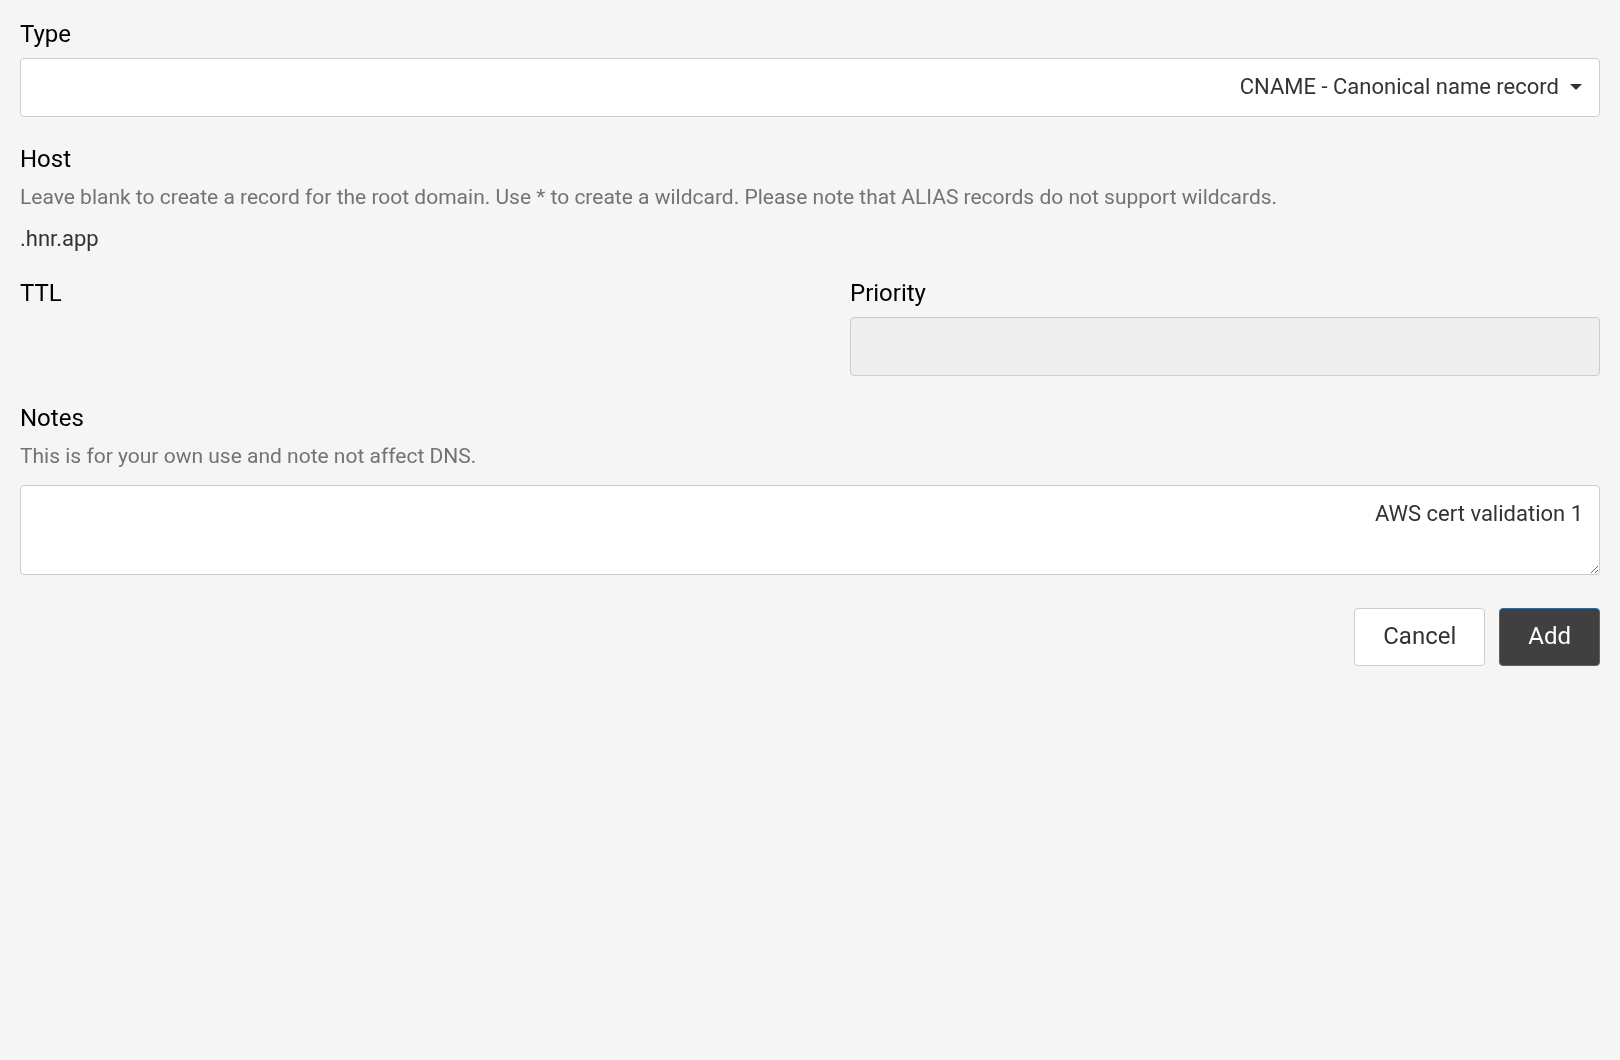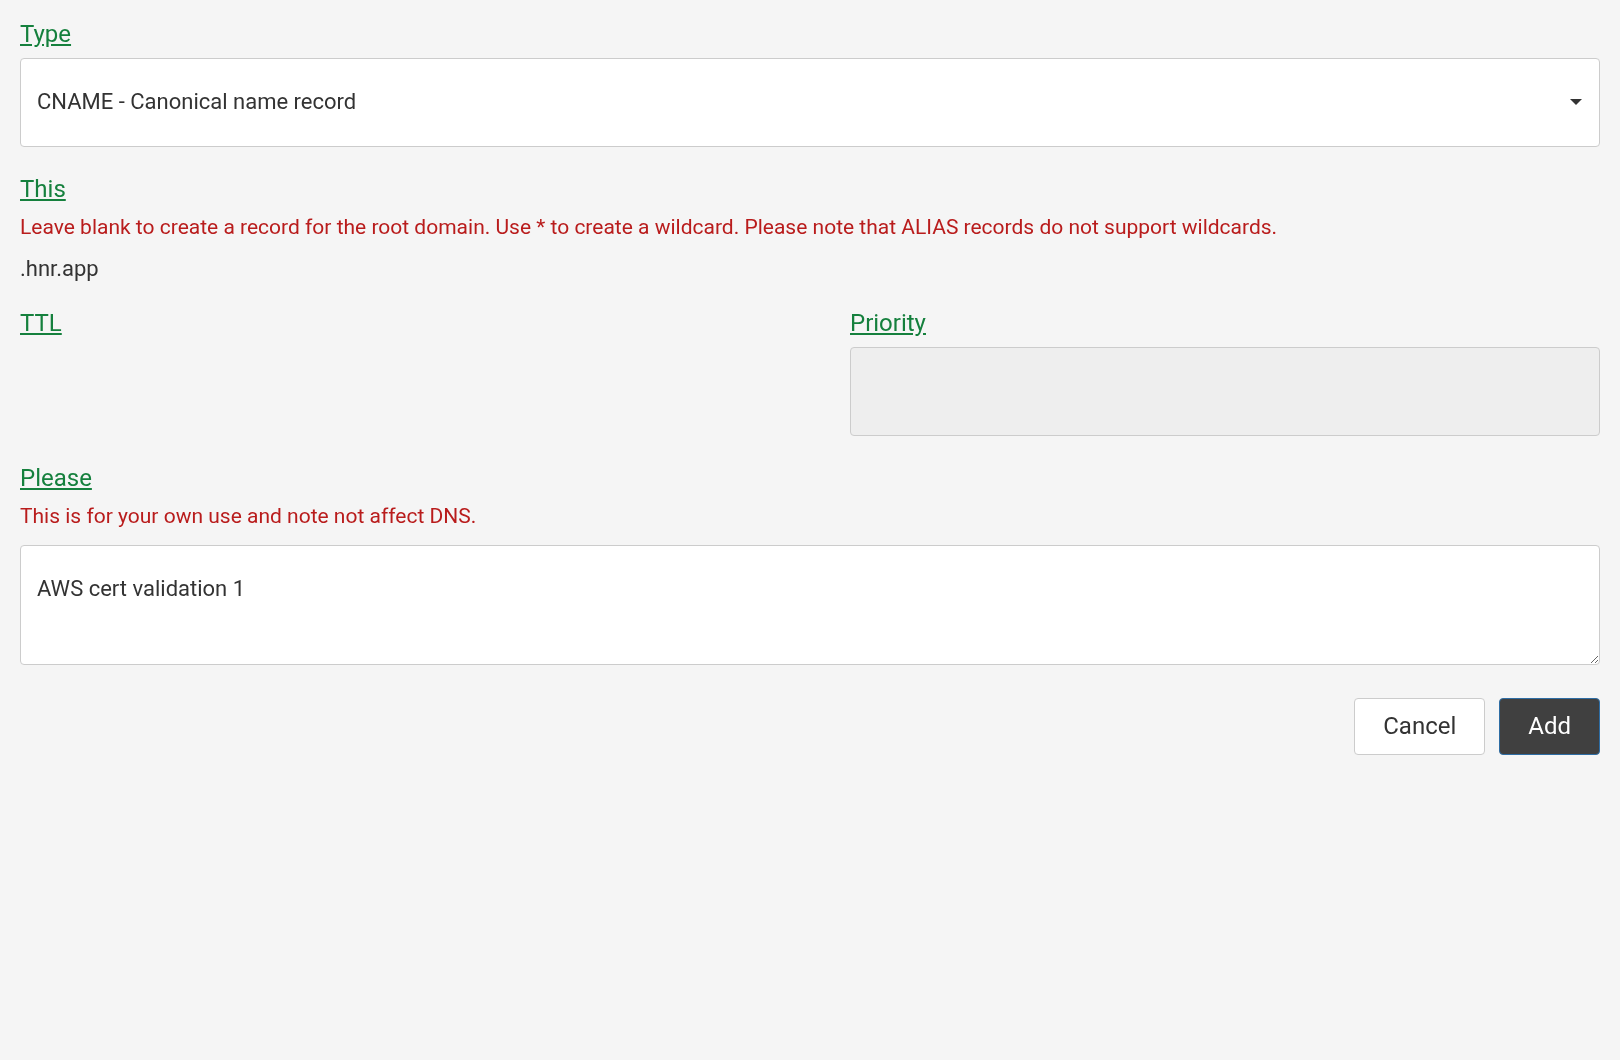--- a/index.html
+++ b/index.html
@@ -17,45 +17,45 @@
     .form-container {
       max-width: 1580px;
       margin: 0 auto;
     }
     .form-group {
       margin-bottom: 28px;
     }
     .form-label {
       display: block;
       font-size: 24px;
-      color: #15803d;
+      color: #000000;
       margin-bottom: 10px;
       font-weight: 400;
-      text-decoration: underline;
     }
     .form-hint {
       font-size: 21px;
-      color: #b91c1c;
+      color: #737373;
       margin-bottom: 14px;
       line-height: 1.4;
     }
     .form-suffix {
       font-size: 22px;
       color: #333;
     }
     .form-control {
       width: 100%;
-      padding: 28px 16px;
+      padding: 13px 16px;
       font-size: 22px;
       line-height: 1.4;
       color: #333;
       background-color: #fff;
       border: 1px solid #ccc;
       border-radius: 4px;
       font-family: inherit;
+      text-align: right;
     }
     .form-control[disabled] {
       background-color: #eeeeee;
       cursor: not-allowed;
     }
     .select-wrapper {
       position: relative;
     }
     .select-wrapper .form-control {
       appearance: none;
@@ -122,38 +122,38 @@
     <label class="form-label">Type</label>
     <div class="select-wrapper">
       <select class="form-control">
         <option>CNAME - Canonical name record</option>
       </select>
       <span class="select-caret"></span>
     </div>
   </div>
 
   <div class="form-group">
-    <label class="form-label">This</label>
+    <label class="form-label">Host</label>
     <div class="form-hint">Leave blank to create a record for the root domain. Use * to create a wildcard. Please note that ALIAS records do not support wildcards.</div>
     <div class="form-suffix">.hnr.app</div>
   </div>
 
 
   <div class="row">
     <div class="col form-group">
       <label class="form-label">TTL</label>
     </div>
     <div class="col form-group">
       <label class="form-label">Priority</label>
       <input type="text" class="form-control" disabled="" value="" style="">
     </div>
   </div>
 
   <div class="form-group">
-    <label class="form-label">Please</label>
+    <label class="form-label">Notes</label>
     <div class="form-hint">This is for your own use and note not affect DNS.</div>
     <textarea class="form-control" style="">AWS cert validation 1</textarea>
   </div>
 
   <div class="button-row">
     <button class="btn btn-default">Cancel</button>
     <button class="btn btn-primary">Add</button>
   </div>
 
 </div>

